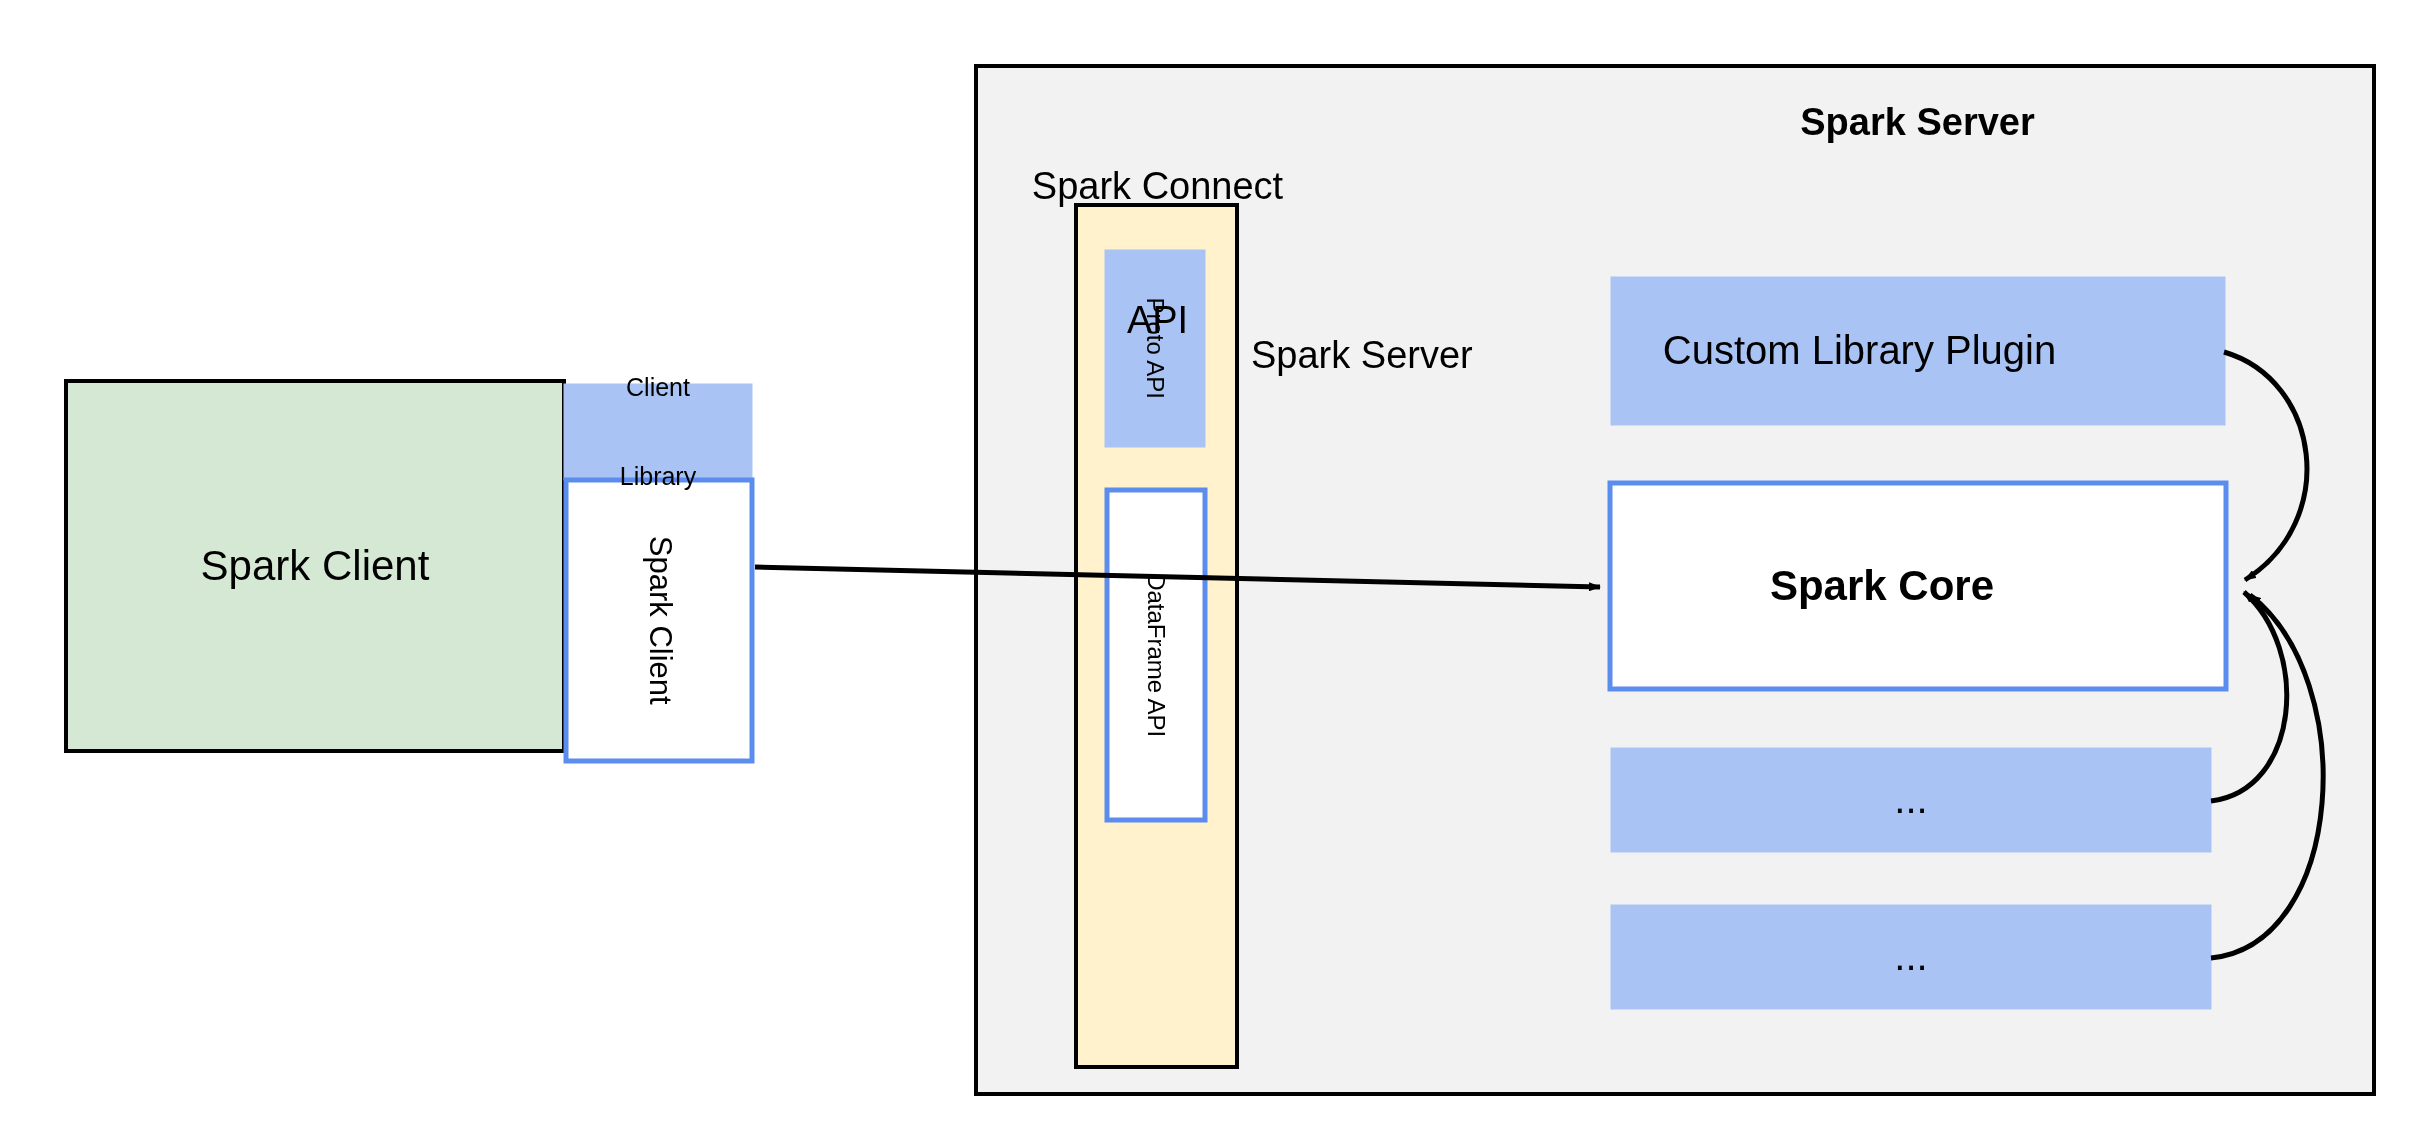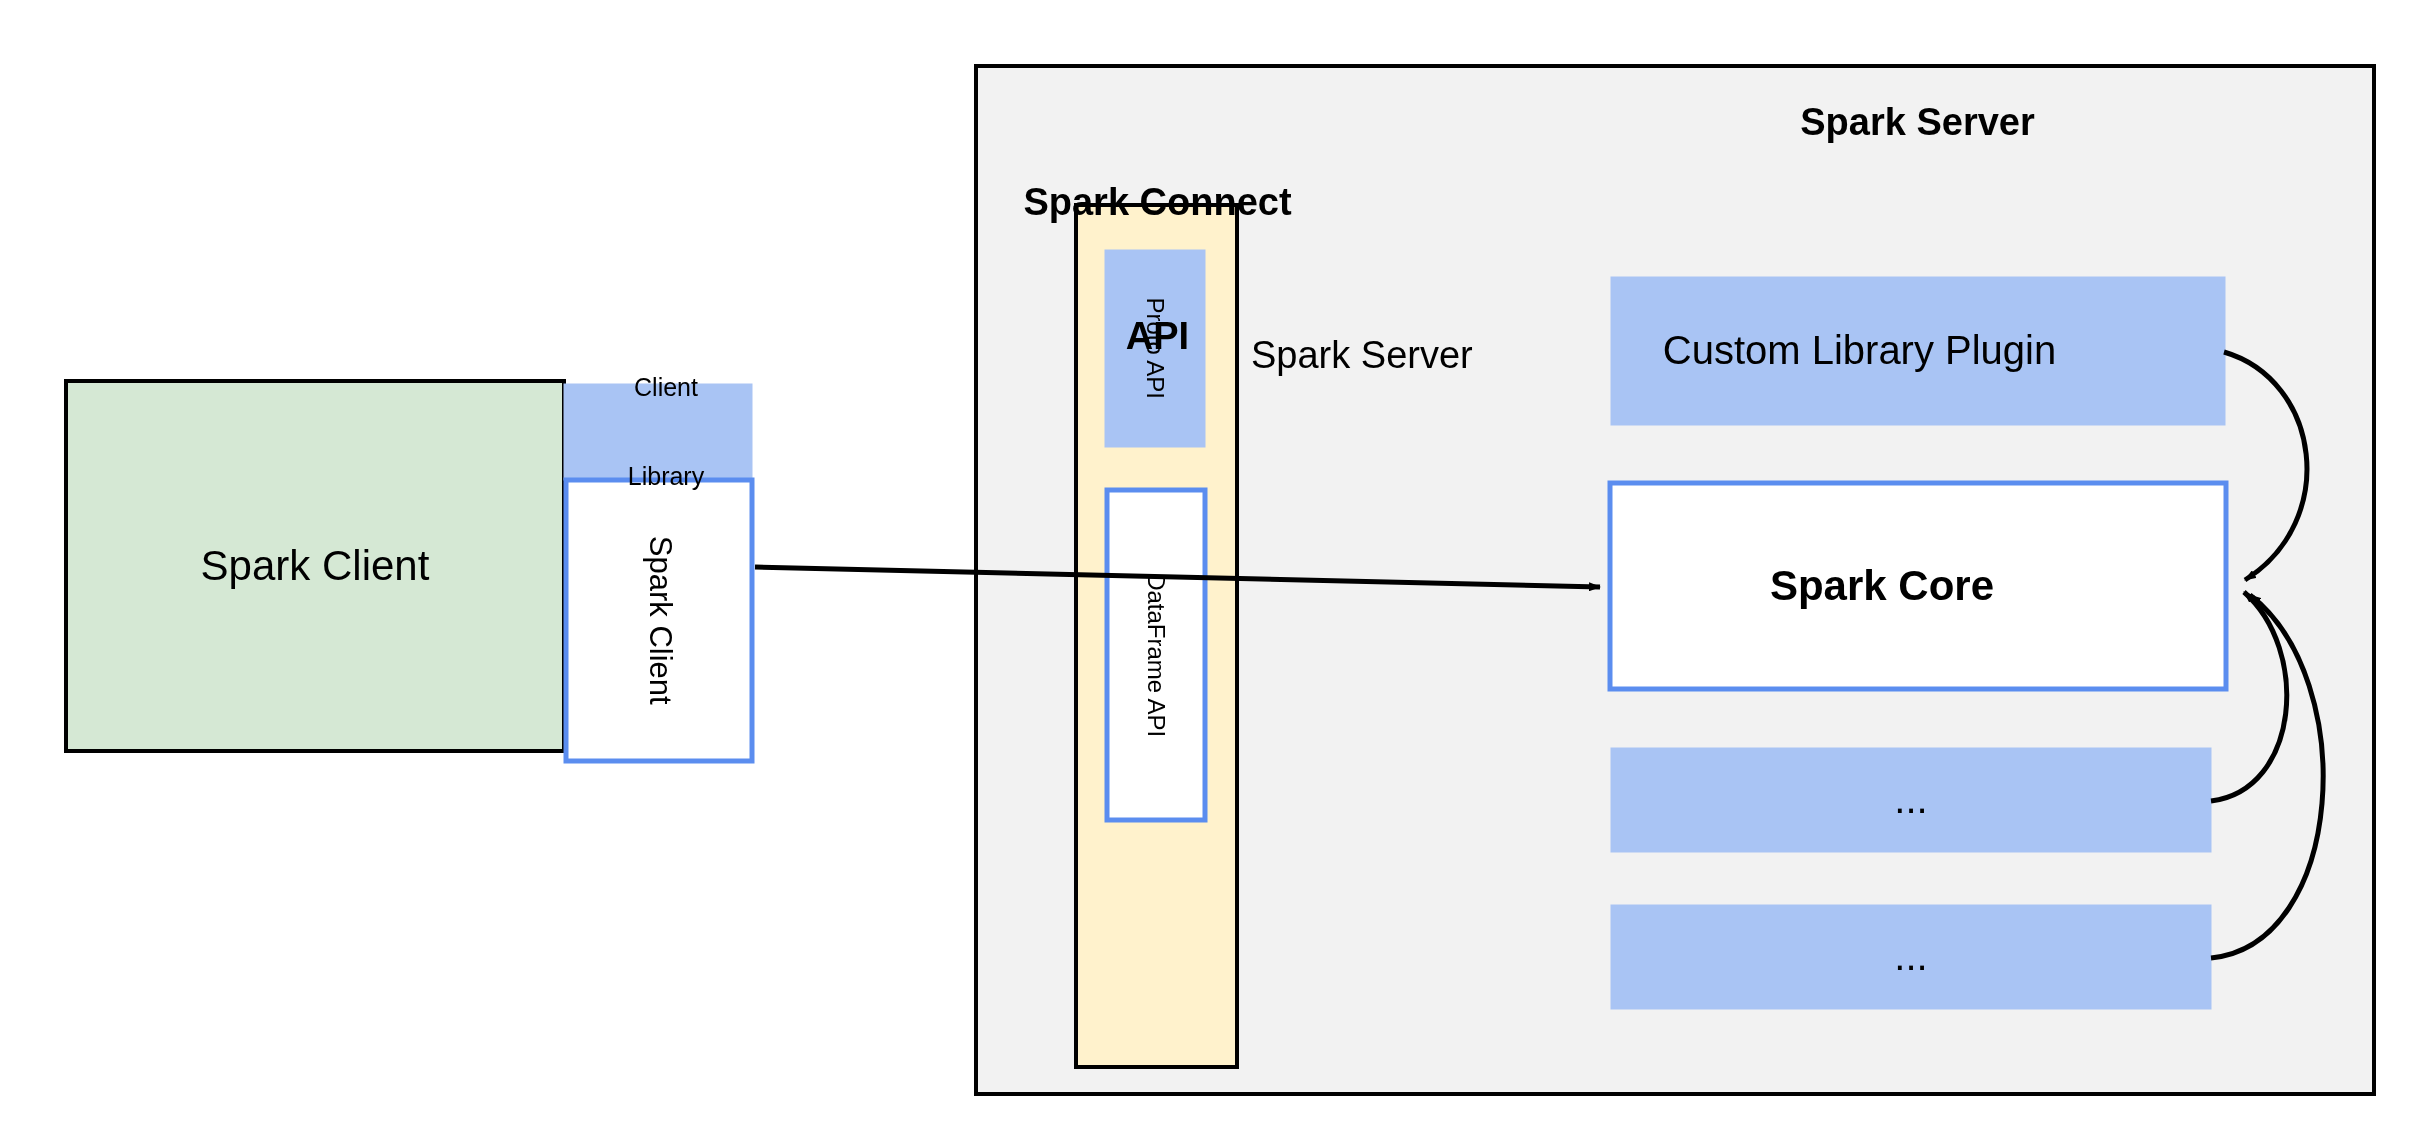--- a/index.html
+++ b/index.html
@@ -87,33 +87,33 @@
 
     <path d="M 2211 958 C 2345 945 2360 680 2250 595" fill="none" stroke="#000000" stroke-width="5" marker-end="url(#arrowhead)"></path>
   </svg>
 
   <div class="lbl ctr flexmid" style="left:66px; top:381px; width:498px; height:370px; font-size:42px;">
     <div>
       <div>Spark Client</div>
     </div>
   </div>
 
-  <div class="lbl ctr flexmid" style="left:564px; top:384px; width:188px; height:96px; font-size:25px;margin-left:8px;">
+  <div class="lbl ctr flexmid" style="left:564px; top:384px; width:188px; height:96px; font-size:25px;">
     <div>
       <div>Client</div>
       <div>Library</div>
     </div>
   </div>
 
   <div style="position:absolute; left:566px; top:480px; width:186px; height:281px;
               display:flex; align-items:center; justify-content:center;">
     <div class="lbl rot90" style="position:static; font-size:31px; white-space:nowrap;">Spark Client</div>
   </div>
 
-  <div class="lbl ctr" style="left:1000px; top:90px; width:315px; font-size:38px;font-weight:bold;">
+  <div class="lbl ctr" style="left:1000px; top:74px; width:315px; font-size:38px;">
     <div>Spark Connect</div>
     <div>API</div>
   </div>
 
   <div class="lbl ctr bold" style="left:1645px; top:100px; width:545px; font-size:38px;">Spark Server</div>
 
   <div class="lbl lft" style="left:1251px; top:243px; width:340px; font-size:38px;">
     <div>Spark Server</div>
   </div>
 

